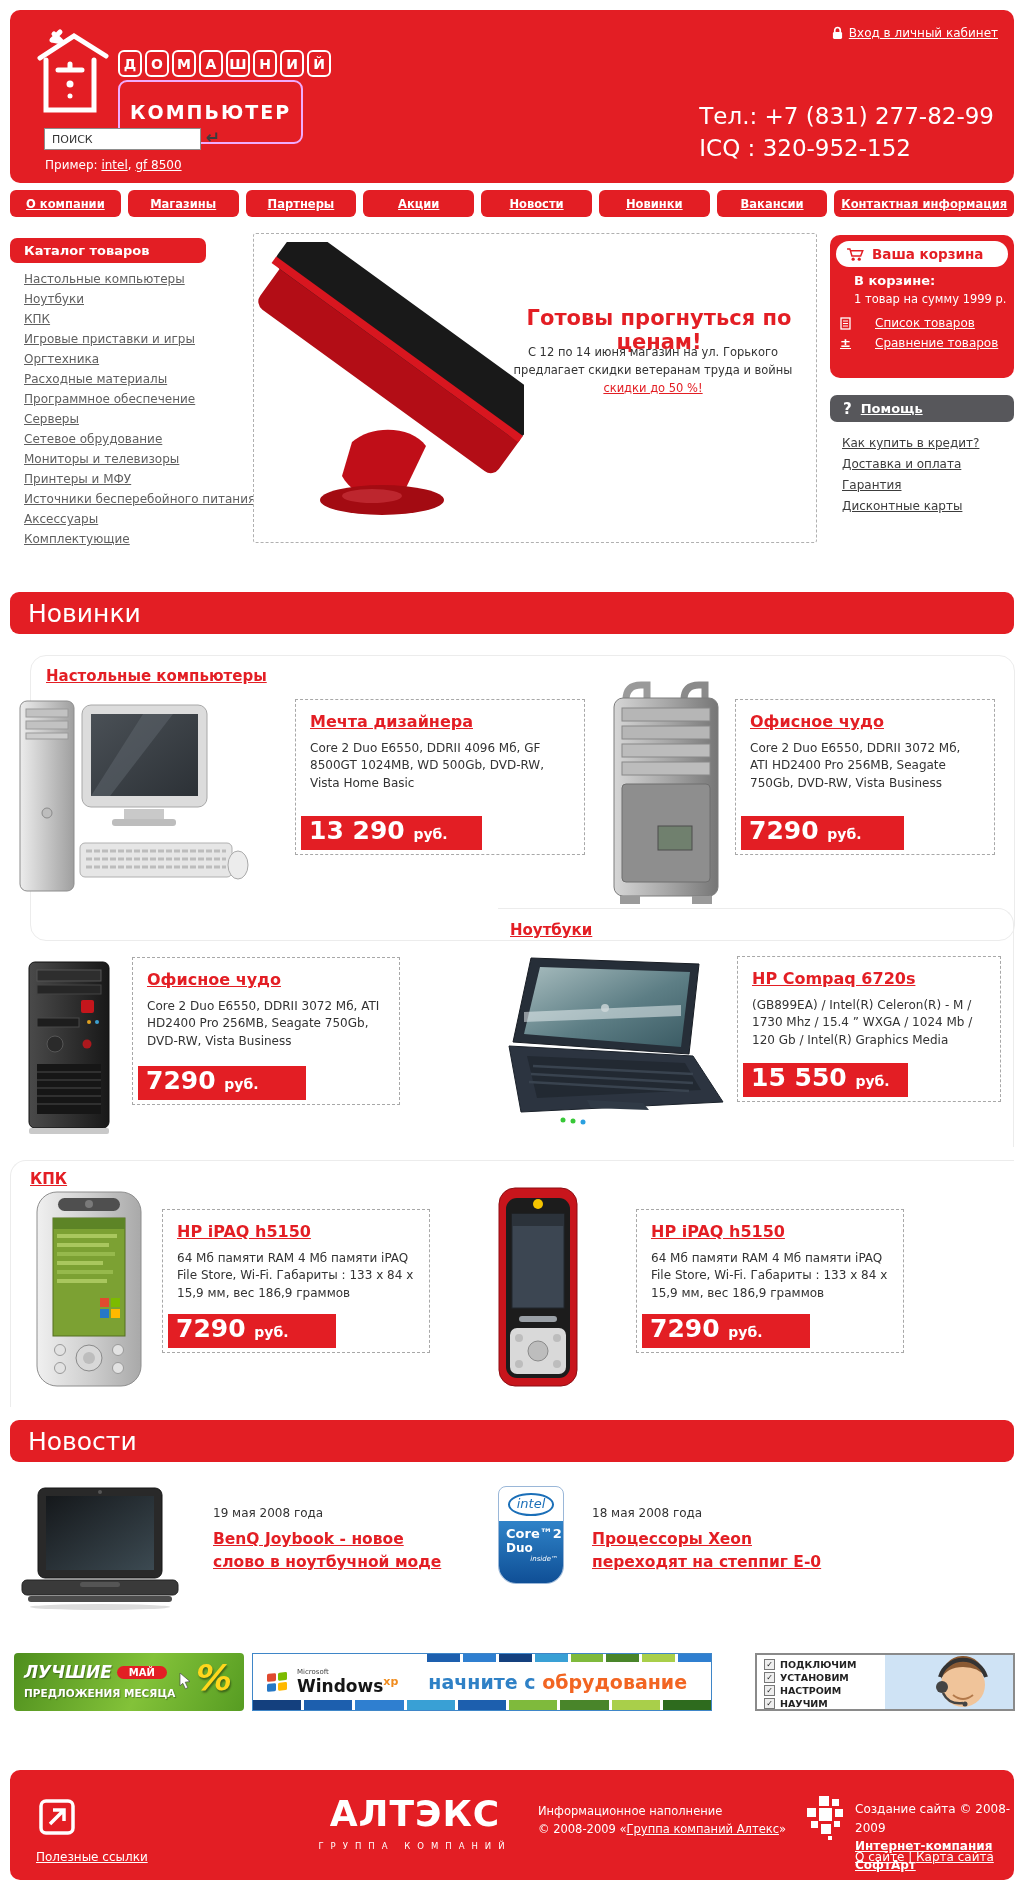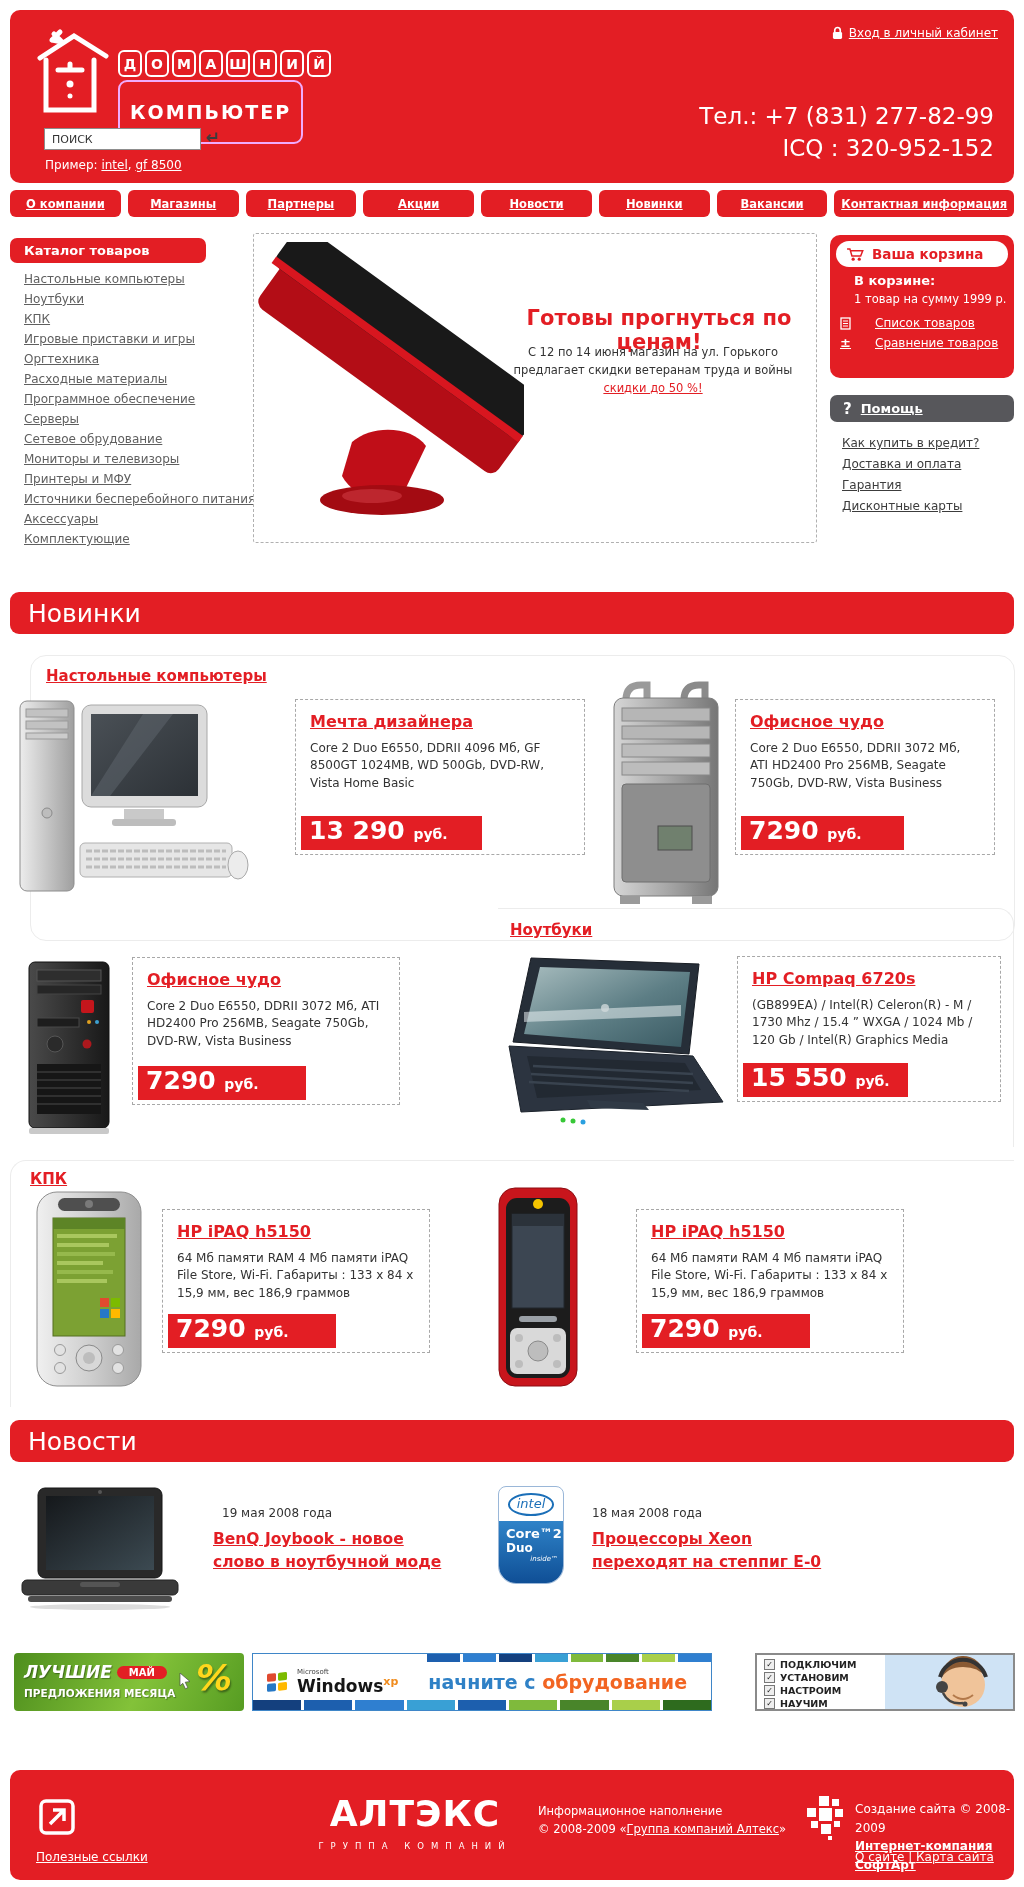--- a/index.html
+++ b/index.html
@@ -17,21 +17,21 @@
   .logo-word2{left:108px;top:70px;border:2px solid #f0abfc;border-radius:9px;padding:19px 10px;
         color:#fff;font-weight:bold;font-size:19px;letter-spacing:2px;}
   .login{right:16px;top:16px;display:flex;align-items:center;gap:6px;color:#fff;}
   .login span{font-size:12px;text-decoration:underline;}
   .search-input{left:34px;top:118px;width:148px;height:20px;border:1px solid #8d8d8d;
         background:#fff;font-family:"DejaVu Sans",sans-serif;font-size:11px;color:#333;
         padding:0 0 0 7px;position:absolute;}
   .enter-glyph{left:196px;top:117px;font-size:17px;color:#3c3c3c;font-weight:bold;}
   .hint{left:35px;top:148px;color:#fff;font-size:12px;}
   .hint .lnk{text-decoration:underline;color:#fff;}
-  .phones{right:20px;top:90px;text-align:right;color:#fff;font-size:23px;line-height:1.4;}
+  .phones{right:20px;top:90px;color:#fff;font-size:23px;line-height:1.4;}
 
   
   .nav{left:10px;top:190px;width:1004px;height:27px;display:flex;gap:7px;}
   .nav-btn{flex:1;background:#e31e24;border-radius:6px;color:#fff;font-size:11.5px;
         font-weight:bold;display:flex;align-items:center;justify-content:center;cursor:pointer;}
   .nav-btn span{text-decoration:underline;white-space:nowrap;}
   .nav-btn.wide{flex:1.62;}
 
   
   .cat-head{left:10px;top:238px;width:196px;height:25px;background:#e31e24;border-radius:7px;
@@ -505,21 +505,21 @@
       </defs>
       <rect x="24" y="2" width="124" height="90" rx="7" fill="#292929" stroke="#171717"></rect>
       <rect x="32" y="10" width="108" height="74" fill="url(#g5)"></rect>
       <circle cx="86" cy="6" r="2" fill="#555"></circle>
       <rect x="8" y="94" width="156" height="15" rx="5" fill="#3a3a3a" stroke="#222"></rect>
       <rect x="66" y="96" width="40" height="5" rx="2.5" fill="#555"></rect>
       <rect x="14" y="110" width="144" height="6" rx="3" fill="#4c4c4c"></rect>
       <ellipse cx="86" cy="121" rx="70" ry="3" fill="#dcdcdc"></ellipse>
     </svg>
   </div>
-  <div class="abs news-date" style="left:222px;top:1506px">19 мая 2008 года</div>
+  <div class="abs news-date" style="left:213px;top:1506px">19 мая 2008 года</div>
   <div class="abs news-link" style="left:213px;top:1528px;width:245px">BenQ Joybook - новое слово в ноутбучной моде</div>
 
   <div class="abs" style="left:498px;top:1486px">
     <div style="width:64px;height:96px;border:1px solid #9ab7d8;border-radius:8px 8px 18px 18px;background:#fff;overflow:hidden;">
       <div style="height:34px;display:flex;align-items:center;justify-content:center;">
         <span style="border:2px solid #1b6fb8;border-radius:50%;padding:1px 7px 3px;color:#1b6fb8;font-size:13px;font-style:italic;">intel</span>
       </div>
       <div style="height:62px;background:linear-gradient(#2f83c8,#0f4f96);color:#fff;padding:5px 0 0 7px;box-sizing:border-box;">
         <div style="font-size:13px;font-weight:bold;">Core™2</div>
         <div style="font-size:12px;font-weight:bold;">Duo</div>

